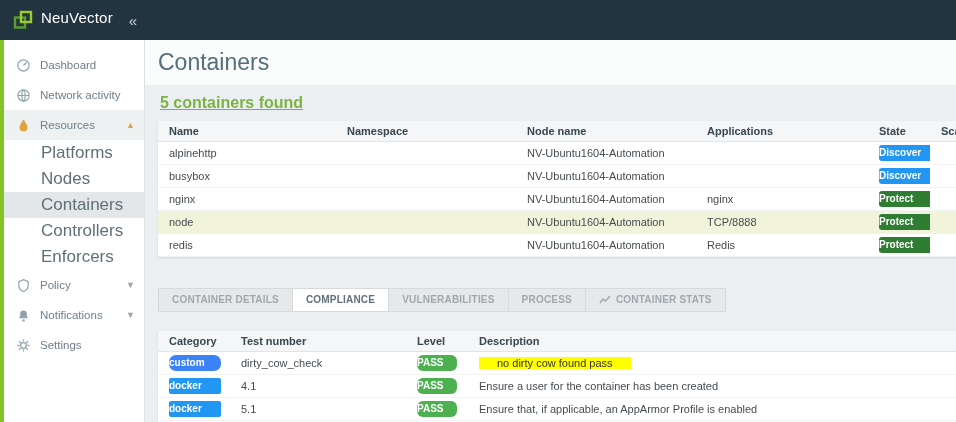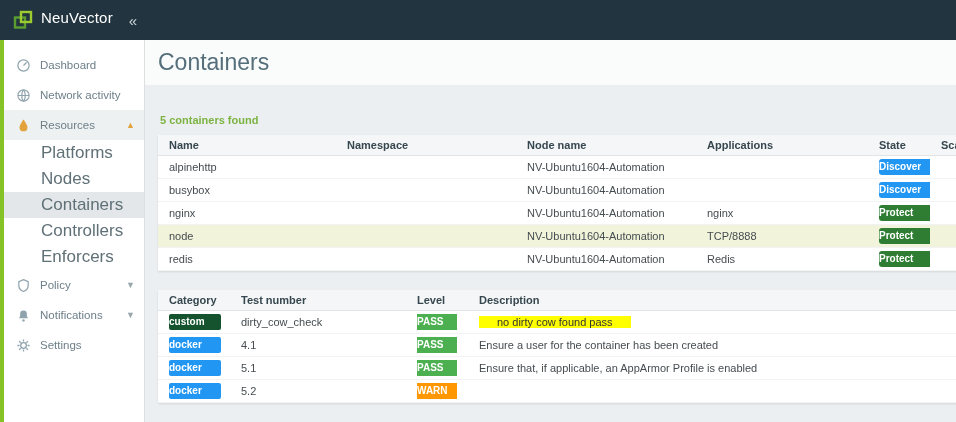--- a/index.html
+++ b/index.html
@@ -25,34 +25,34 @@
   .caret { margin-left:auto; font-size:9px; color:#9aa7ad; }
   .caret.up { color:#e2a33d; }
   .sub-item { height:26px; display:flex; align-items:center; padding-left:37px; font-size:17px; color:#5f7077; cursor:pointer; }
   .sub-item.active { background:#e3e7e9; }
 
   
   main { flex:1; min-width:0; display:flex; flex-direction:column; }
   .page-header { flex:0 0 46px; height:46px; background:#fafbfb; display:flex; align-items:center; padding-left:13px; border-bottom:1px solid #eceff1; }
   .page-title { font-size:23px; color:#546e7a; font-weight:400; }
   .content { flex:1; min-height:0; padding-left:13px; }
-  .count { font-size:11px; font-weight:bold; color:#7cb342; margin:28px 0 9px 2px; }
+  .count { font-size:16px; font-weight:bold; color:#7cb342; margin:8px 0 9px 2px;text-decoration:underline; }
 
   .card { background:#fff; width:852px; overflow:hidden; box-shadow:0 1px 2px rgba(0,0,0,.10); }
   table { border-collapse:collapse; font-size:11px; }
   #containers-table { width:832px; table-layout:fixed; }
   #compliance-table { width:100%; table-layout:fixed; }
   th { text-align:left; background:#f4f6f7; color:#37474f; font-weight:bold; padding:4px 11px; border-bottom:1px solid #e1e5e7; font-size:11px; white-space:nowrap; overflow:hidden; }
   td { padding:3px 11px; border-bottom:1px solid #f1f3f4; color:#454c50; line-height:14px; vertical-align:middle; white-space:nowrap; overflow:hidden; }
   tr.selected td { background:#f1f4da; }
 
   .badge { display:inline-block; text-align:left; padding:2px 0; border-radius:3px; color:#fff; font-size:10px; font-weight:bold; line-height:1.2; }
   .badge.state { width:56px; cursor:pointer; }
   .badge.cat { width:52px; border-radius:2px; }
-  .badge.lvl { width:40px; border-radius:0; }
+  .badge.lvl { width:40px; border-radius:6px; }
   .hl { color:#333; padding:0 18px; }
 
   
   .tabs { display:flex; margin-top:31px; }
   .tab { display:flex; align-items:center; gap:5px; padding:5px 13px 6px; font-size:10px; font-weight:bold; letter-spacing:.2px; color:#a0a8ad; background:#e6e9ea; border:1px solid #d7dadc; border-left:none; cursor:pointer; }
   .tab:first-child { border-left:1px solid #d7dadc; }
   .tab.active { background:#fff; color:#60707a; }
   .tab svg { display:block; }
 
   .card2 { margin-top:19px; }
@@ -210,40 +210,60 @@
                   <td></td>
                   <td>NV-Ubuntu1604-Automation</td>
                   <td>Redis</td>
                   <td><span class="badge state" style="background: rgb(46, 125, 50);">Protect</span></td>
                   <td></td>
                 </tr>
               </tbody>
           </table>
         </div>
 
+        <div class="tabs">
+          <div class="tab">
+              <span>CONTAINER DETAILS</span>
+            </div>
+          <div class="tab active">
+              <span>COMPLIANCE</span>
+            </div>
+          <div class="tab">
+              <span>VULNERABILITIES</span>
+            </div>
+          <div class="tab">
+              <span>PROCESS</span>
+            </div>
+          <div class="tab">
+            <svg width="12" height="9" viewBox="0 0 12 9" fill="none" stroke="currentColor" stroke-width="1.4">
+                <path d="M1 8 4 4l2.5 2L11 1"></path>
+              </svg>
+            <span>CONTAINER STATS</span>
+          </div>
+        </div>
 
         <div class="card card2">
           <table id="compliance-table">
             <colgroup>
               <col style="width:72px">
                 <col style="width:176px">
                 <col style="width:62px">
                 <col>
             </colgroup>
             <thead>
                 <tr>
                   <th>Category</th>
                   <th>Test number</th>
                   <th>Level</th>
                   <th>Description</th>
                 </tr>
               </thead>
             <tbody>
                 <tr>
-                  <td><span class="badge cat" style="background: #14532d;">custom</span></td>
+                  <td><span class="badge cat" style="background: #3b82f6; border-radius: 7px;">custom</span></td>
                   <td>dirty_cow_check</td>
                   <td><span class="badge lvl" style="background: rgb(76, 175, 80);">PASS</span></td>
                   <td><span class="hl" style="background: rgb(255, 255, 0);">no dirty cow found pass</span></td>
                 </tr>
                 <tr>
                   <td><span class="badge cat" style="background: rgb(33, 150, 243);">docker</span></td>
                   <td>4.1</td>
                   <td><span class="badge lvl" style="background: rgb(76, 175, 80);">PASS</span></td>
                   <td><span>Ensure a user for the container has been created</span></td>
                 </tr>

